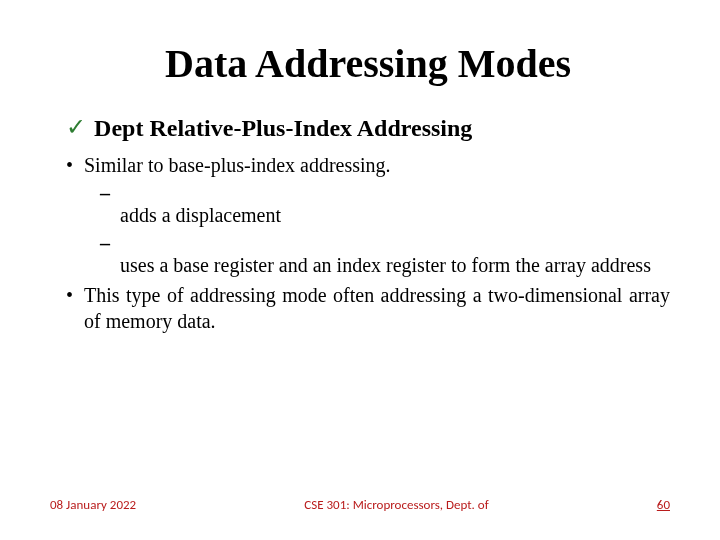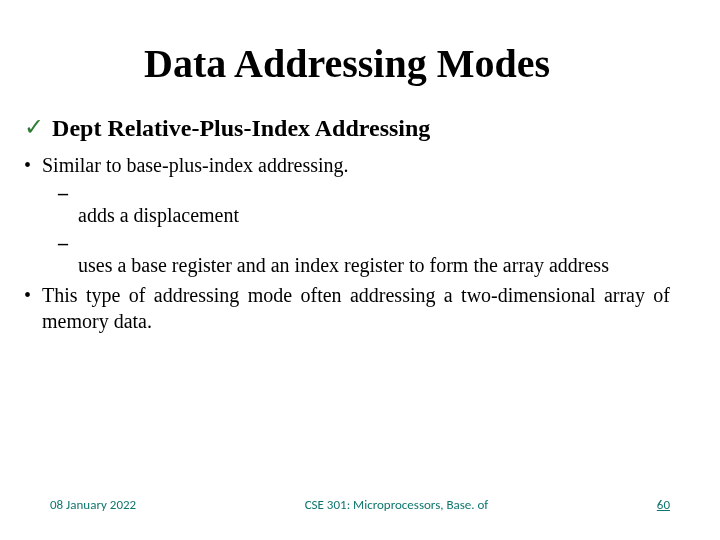--- a/index.html
+++ b/index.html
@@ -1,28 +1,28 @@
 <!DOCTYPE html>
 <html><head>
 <meta charset="utf-8">
 <style>
   * { margin: 0; padding: 0; box-sizing: border-box; }
   html, body { width: 720px; height: 540px; font-family: "Times New Roman", Times, serif; color: #000; background: #fff; }
-  .slide { width: 720px; height: 540px; position: relative; padding: 30px 50px 0 24px; }
+  .slide { width: 720px; height: 540px; position: relative; padding: 30px 50px 0 66px; }
   .title { font-size: 40px; font-weight: bold; text-align: center; margin-top: 10px; margin-bottom: 28px; }
   .subheading-row { display: flex; align-items: flex-start; font-size: 24px; font-weight: bold; margin-bottom: 10px; }
   .check { color: #2e7d32; font-weight: normal; margin-right: 8px; font-size: 24px; line-height: 1; }
   .body { font-size: 20px; line-height: 1.3; }
   .bullet1 { display: flex; margin-top: 4px; }
   .bullet1 .dot { width: 18px; flex-shrink: 0; }
   .bullet1 .txt { flex: 1; text-align: justify; }
   .bullet2 { display: flex; margin-left: 34px; margin-top: 2px; }
   .bullet2 .dash { width: 20px; flex-shrink: 0; font-weight: bold; }
   .bullet2 .txt { flex: 1; text-align: justify; margin-top: 22px; }
-  .footer { position: absolute; bottom: 28px; left: 50px; right: 50px; display: flex; justify-content: space-between; align-items: center; font-family: Calibri, Arial, sans-serif; font-size: 13px; color: #0f766e; }
+  .footer { position: absolute; bottom: 28px; left: 50px; right: 50px; display: flex; justify-content: space-between; align-items: center; font-family: Calibri, Arial, sans-serif; font-size: 13px; color: #b91c1c; }
   .footer-center { text-align: center; flex: 1; }
   .footer-left { flex: 0 0 auto; padding-right: 20px; }
   .footer-right { flex: 0 0 auto; padding-left: 20px; text-decoration: underline; }
 </style>
 </head>
 <body>
 
 <div class="slide">
 
   <div class="title">Data Addressing Modes</div>
@@ -52,18 +52,18 @@
     <div class="bullet1">
       <div class="dot">•</div>
       <div class="txt">This type of addressing mode often addressing a two-dimensional array of memory data.</div>
     </div>
 
   </div>
 
   <div class="footer">
     <div class="footer-left">08 January 2022</div>
     <div class="footer-center">
-      <div>CSE 301: Microprocessors, Base. of</div>
+      <div>CSE 301: Microprocessors, Dept. of</div>
     </div>
     <div class="footer-right">60</div>
   </div>
 
 </div>
 
 </body></html>

